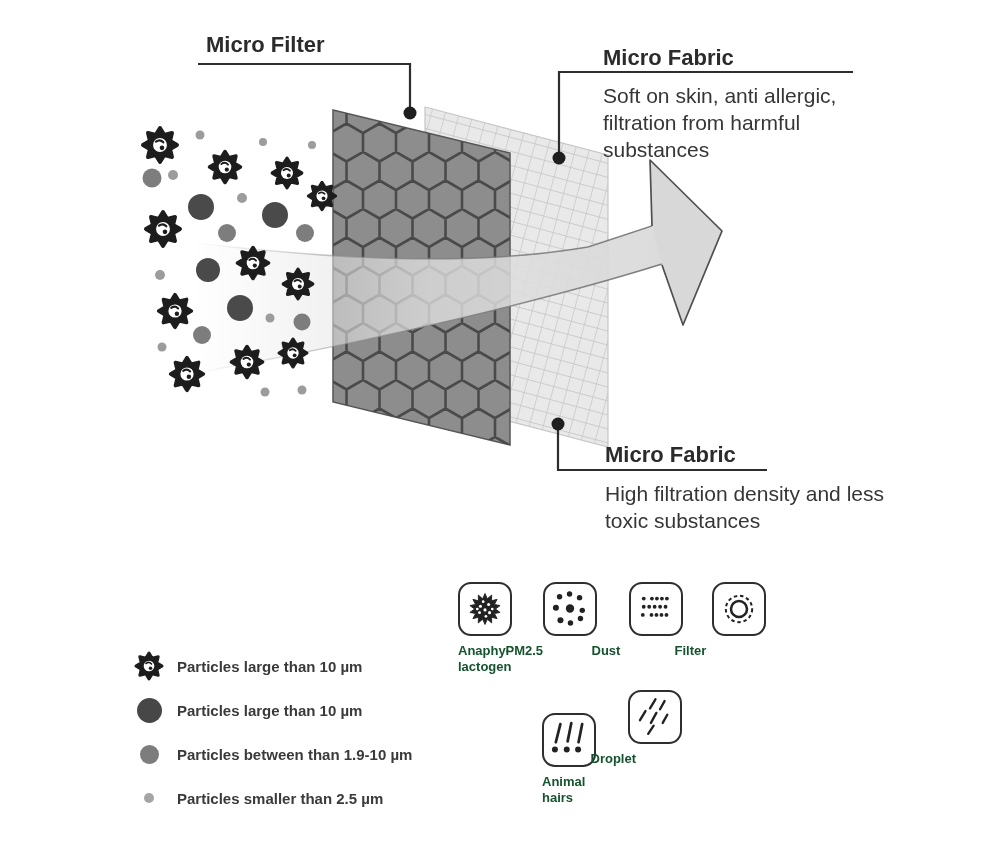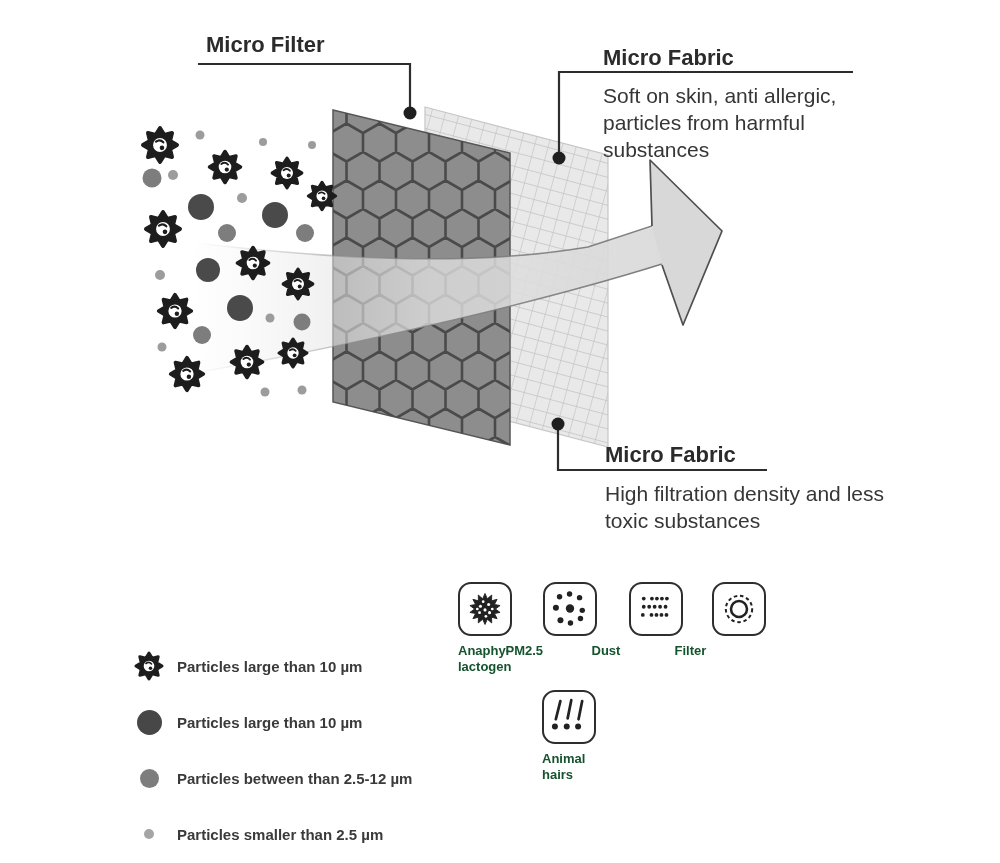--- a/index.html
+++ b/index.html
@@ -3,21 +3,21 @@
 <meta charset="utf-8">
 <style>
   html,body{margin:0;padding:0;background:#fff;}
   .canvas{position:relative;width:1000px;height:863px;background:#fff;overflow:hidden;
           font-family:"Liberation Sans", sans-serif;color:#2e2e2e;}
   .scene{position:absolute;left:0;top:0;}
   .t{position:absolute;white-space:pre-line;}
   .ann-title{font-size:22px;font-weight:700;color:#2b2b2b;}
   .ann-body{font-size:21px;font-weight:400;color:#363636;line-height:27px;}
   
-  .legend{position:absolute;left:126px;top:644px;display:flex;flex-direction:column;gap:12px;}
+  .legend{position:absolute;left:126px;top:644px;display:flex;flex-direction:column;}
   .lrow{display:flex;align-items:center;height:44px;}
   .licon{width:46px;display:flex;align-items:center;justify-content:center;}
   .llabel{font-size:15px;font-weight:700;color:#3a3a3a;margin-left:5px;}
   .dot-large{width:25px;height:25px;border-radius:50%;background:#474747;}
   .dot-medium{width:19px;height:19px;border-radius:50%;background:#7d7d7d;}
   .dot-small{width:10px;height:10px;border-radius:50%;background:#a5a5a5;}
   
   .hitem{position:absolute;width:55px;}
   .hicon{width:50px;height:50px;border:2.5px solid #2e2e2e;border-radius:13px;
          display:flex;align-items:center;justify-content:center;background:#fff;}
@@ -130,21 +130,21 @@
       <circle cx="410" cy="113" r="6.5"></circle>
       <circle cx="559" cy="158" r="6.5"></circle>
       <circle cx="558" cy="424" r="6.5"></circle>
     </g>
   </svg>
 
   <div class="t ann-title" style="left:206px;top:32px;">Micro Filter</div>
 
   <div class="t ann-title" style="left:603px;top:45px;">Micro Fabric</div>
   <div class="t ann-body" style="left:603px;top:82px;">Soft on skin, anti allergic,
-particles from harmful
+filtration from harmful
 substances</div>
 
   <div class="t ann-title" style="left:605px;top:442px;">Micro Fabric</div>
   <div class="t ann-body" style="left:605px;top:480px;">High filtration density and less
 toxic substances</div>
 
   <div class="legend">
     <div class="lrow">
       <div class="licon">
         <svg width="32" height="32" viewBox="-19 -19 38 38">
@@ -156,21 +156,21 @@
     <div class="lrow">
       <div class="licon">
           <div class="dot-large"></div>
         </div>
       <div class="llabel">Particles large than 10 µm</div>
     </div>
     <div class="lrow">
       <div class="licon">
           <div class="dot-medium"></div>
         </div>
-      <div class="llabel">Particles between than 2.5-12 µm</div>
+      <div class="llabel">Particles between than 1.9-10 µm</div>
     </div>
     <div class="lrow">
       <div class="licon">
           <div class="dot-small"></div>
         </div>
       <div class="llabel">Particles smaller than 2.5 µm</div>
     </div>
   </div>
 
   <div class="hitem" style="left:458px;top:582px;">
@@ -243,34 +243,49 @@
   <div class="hitem" style="left:712px;top:582px;">
     <div class="hicon">
       <svg width="50" height="50" viewBox="0 0 55 55">
         <circle cx="27.5" cy="27.5" r="14.5" fill="none" stroke="#222" stroke-width="2.2" stroke-dasharray="3.8,3.1"></circle>
         <circle cx="27.5" cy="27.5" r="8.8" fill="none" stroke="#222" stroke-width="2.8"></circle>
       </svg>
     </div>
     <div class="hlabel center">Filter</div>
   </div>
 
-  <div class="hitem" style="left:542px;top:690px;">
+  <div class="hitem" style="left:542px;top:713px;">
     <div class="hicon">
       <svg width="50" height="50" viewBox="0 0 55 55">
         <g stroke="#222" stroke-width="3" stroke-linecap="round">
           <line x1="18" y1="10" x2="13" y2="30"></line>
           <line x1="30" y1="9" x2="26" y2="29"></line>
           <line x1="42" y1="10" x2="38" y2="30"></line>
         </g>
         <g fill="#222">
           <circle cx="12" cy="38" r="3.3"></circle>
             <circle cx="25" cy="38" r="3.3"></circle>
             <circle cx="37.5" cy="38" r="3.3"></circle>
         </g>
       </svg>
     </div>
     <div class="hlabel left">Animal
 hairs</div>
   </div>
 
+  <div class="hitem" style="left:628px;top:690px;">
+    <div class="hicon">
+      <svg width="50" height="50" viewBox="0 0 55 55">
+        <g stroke="#222" stroke-width="2.6" stroke-linecap="round">
+          <line x1="22" y1="18" x2="28" y2="8"></line>
+          <line x1="33" y1="19" x2="38" y2="10"></line>
+          <line x1="11" y1="31" x2="17" y2="21"></line>
+          <line x1="23" y1="34" x2="29" y2="23"></line>
+          <line x1="36" y1="34" x2="41" y2="25"></line>
+          <line x1="20" y1="46" x2="26" y2="37"></line>
+        </g>
+      </svg>
+    </div>
+    <div class="hlabel center">Droplet</div>
+  </div>
 
 
 </div>
 
 </body></html>

